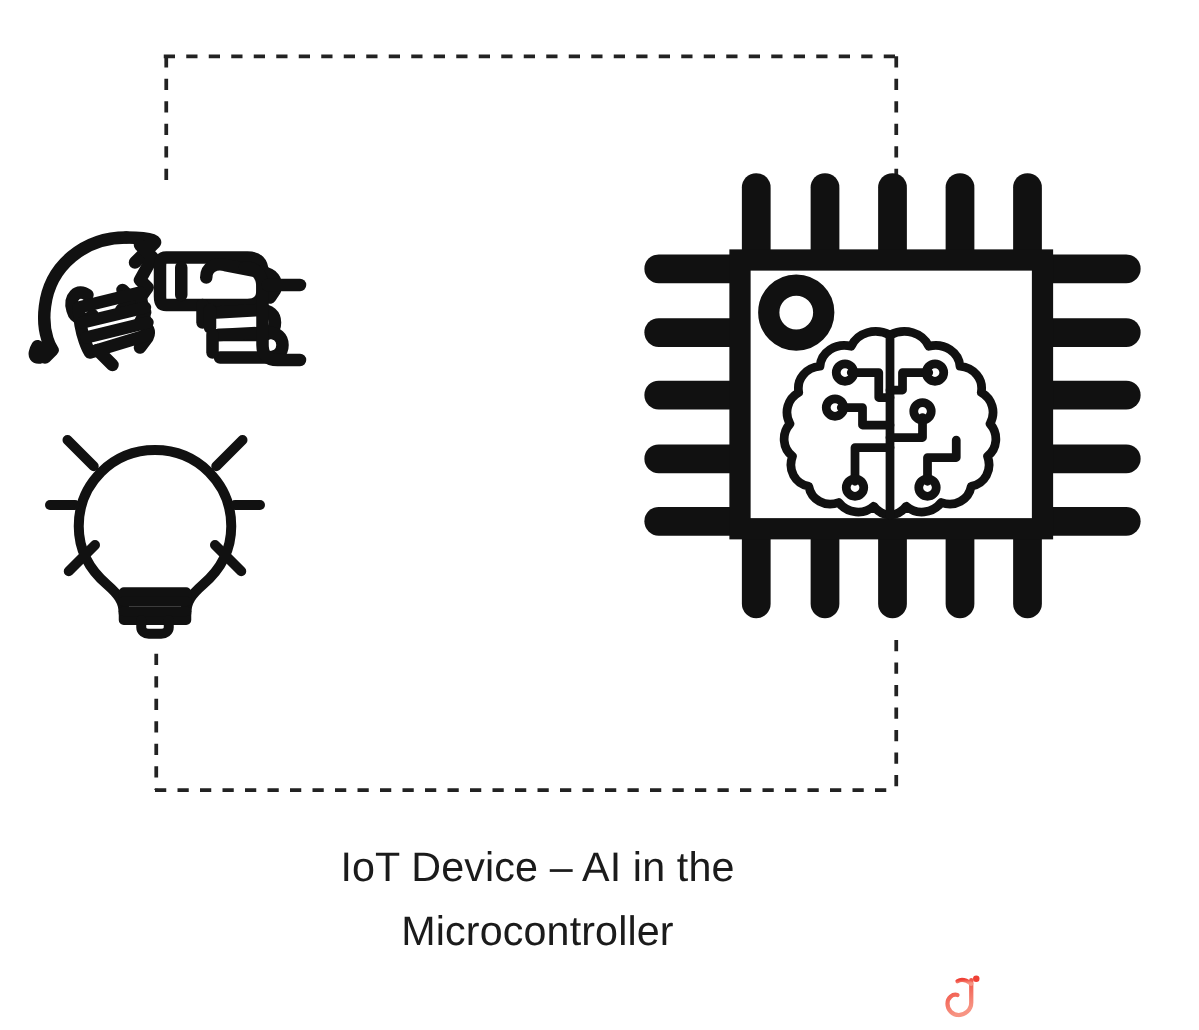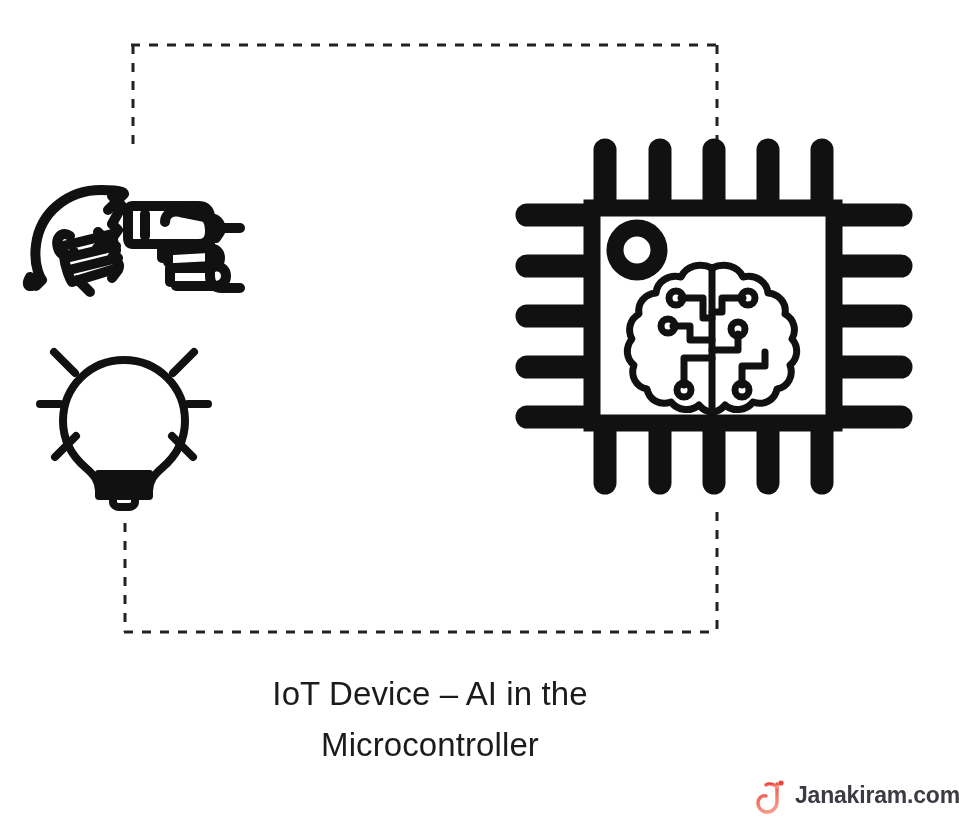--- a/index.html
+++ b/index.html
@@ -286,16 +286,15 @@
       <path d="M21 6
                C 21 6, 21 19, 21 24
                C 21 30, 16 34, 11 34
                C 6 34, 2 30, 2 25
                C 2 20, 6 17, 10 18" fill="none" stroke="url(#jgrad)" stroke-width="3.4" stroke-linecap="round"></path>
 
       <path d="M21 9 C 17 6, 13 5, 10 7" fill="none" stroke="url(#jgrad)" stroke-width="3.4" stroke-linecap="round"></path>
 
       <circle cx="25" cy="5" r="2.6" fill="#ef4136"></circle>
     </svg>
-    <span id="logo-text">Janakiram.com</span>
   </div>
 
 </div>
 
 </body></html>

